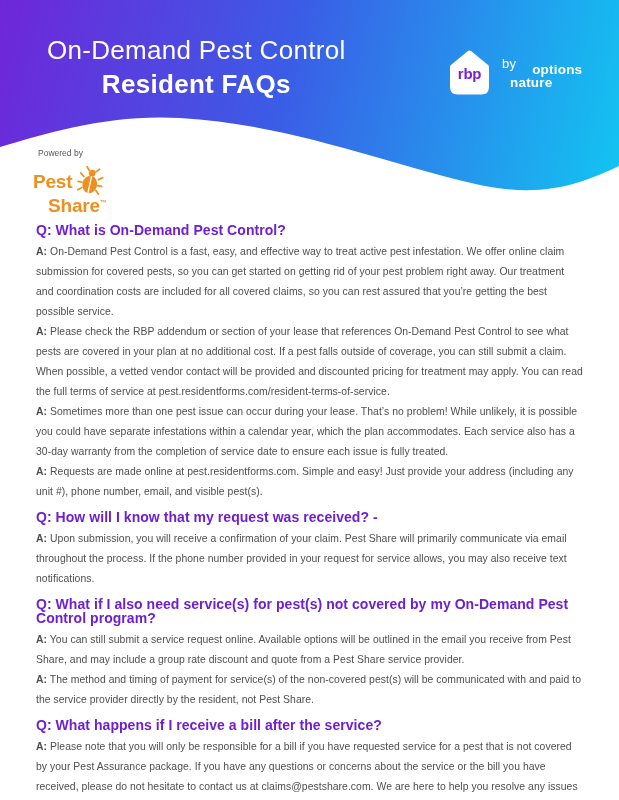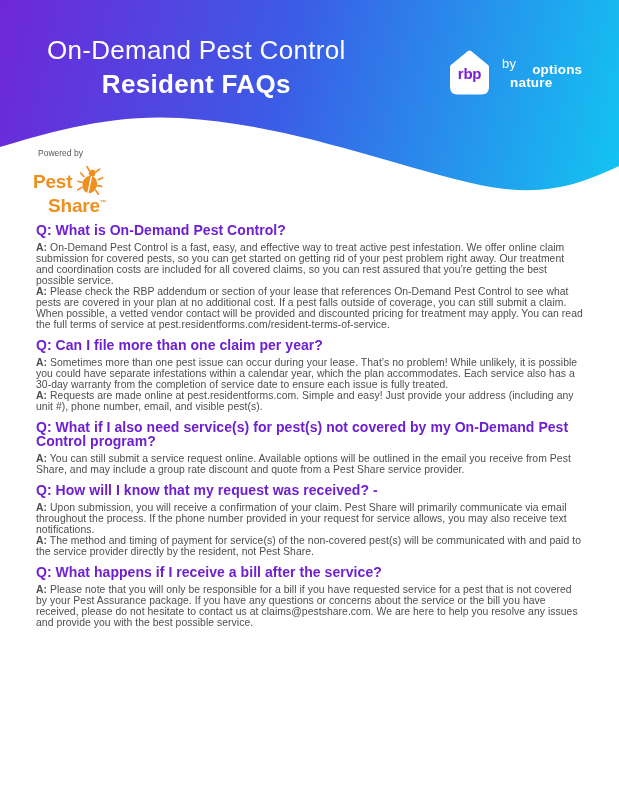--- a/index.html
+++ b/index.html
@@ -31,21 +31,21 @@
   .beetle { margin:-7px 0 0 5px; }
   .ps2 { margin:-2px 0 0 15px; }
   .tm { font-size:7px; vertical-align:7px; font-weight:700; }
   
   .content { padding:8px 36px 0 36px; }
   .faq h3 {
     color:#6e1fd1; font-size:14px; font-weight:700; line-height:14px;
     margin:8px 0 5px; letter-spacing:.05px;
   }
   .faq:first-child h3 { margin-top:0; }
-  .faq p { color:#4e4e50; font-size:10.4px; line-height:11px; margin:0; letter-spacing:.05px; }
+  .faq p { color:#4e4e50; font-size:10.4px; line-height:20px; margin:0; letter-spacing:.05px; }
   .faq p .a-label { font-weight:700; }
 </style>
 </head>
 <body>
 
 <div>
 
   <header class="hero">
     <svg class="wave" viewBox="0 0 619 105" preserveAspectRatio="none" aria-hidden="true">
       <path d="M0,37 C50,22 110,4 180,8 C290,14 390,55 480,75 C545,89 585,72 619,56 L619,105 L0,105 Z" fill="#ffffff"></path>
@@ -102,33 +102,32 @@
 
   <main class="content">
     <section class="faq">
       <h3><span>Q:</span> <span>What is On-Demand Pest Control?</span></h3>
       <p><span class="a-label">A:</span> <span>On-Demand Pest Control is a fast, easy, and effective way to treat active pest infestation. We offer online claim submission for covered pests, so you can get started on getting rid of your pest problem right away. Our treatment and coordination costs are included for all covered claims, so you can rest assured that you’re getting the best possible service.</span></p>
     </section>
     <section class="faq">
       <p><span class="a-label">A:</span> <span>Please check the RBP addendum or section of your lease that references On-Demand Pest Control to see what pests are covered in your plan at no additional cost. If a pest falls outside of coverage, you can still submit a claim. When possible, a vetted vendor contact will be provided and discounted pricing for treatment may apply. You can read the full terms of service at pest.residentforms.com/resident-terms-of-service.</span></p>
     </section>
     <section class="faq">
-      <h3><span>Q:</span> <span>Can I file more than one claim per year?</span></h3>
       <p><span class="a-label">A:</span> <span>Sometimes more than one pest issue can occur during your lease. That’s no problem! While unlikely, it is possible you could have separate infestations within a calendar year, which the plan accommodates. Each service also has a 30-day warranty from the completion of service date to ensure each issue is fully treated.</span></p>
     </section>
     <section class="faq">
       <p><span class="a-label">A:</span> <span>Requests are made online at pest.residentforms.com. Simple and easy! Just provide your address (including any unit #), phone number, email, and visible pest(s).</span></p>
     </section>
     <section class="faq">
+      <h3><span>Q:</span> <span>How will I know that my request was received? -</span></h3>
+      <p><span class="a-label">A:</span> <span>Upon submission, you will receive a confirmation of your claim. Pest Share will primarily communicate via email throughout the process. If the phone number provided in your request for service allows, you may also receive text notifications.</span></p>
+    </section>
+    <section class="faq">
       <h3><span>Q:</span> <span>What if I also need service(s) for pest(s) not covered by my On-Demand Pest Control program?</span></h3>
       <p><span class="a-label">A:</span> <span>You can still submit a service request online. Available options will be outlined in the email you receive from Pest Share, and may include a group rate discount and quote from a Pest Share service provider.</span></p>
-    </section>
-    <section class="faq">
-      <h3><span>Q:</span> <span>How will I know that my request was received? -</span></h3>
-      <p><span class="a-label">A:</span> <span>Upon submission, you will receive a confirmation of your claim. Pest Share will primarily communicate via email throughout the process. If the phone number provided in your request for service allows, you may also receive text notifications.</span></p>
     </section>
     <section class="faq">
       <p><span class="a-label">A:</span> <span>The method and timing of payment for service(s) of the non-covered pest(s) will be communicated with and paid to the service provider directly by the resident, not Pest Share.</span></p>
     </section>
     <section class="faq">
       <h3><span>Q:</span> <span>What happens if I receive a bill after the service?</span></h3>
       <p><span class="a-label">A:</span> <span>Please note that you will only be responsible for a bill if you have requested service for a pest that is not covered by your Pest Assurance package. If you have any questions or concerns about the service or the bill you have received, please do not hesitate to contact us at claims@pestshare.com. We are here to help you resolve any issues and provide you with the best possible service.</span></p>
     </section>
   </main>
 

